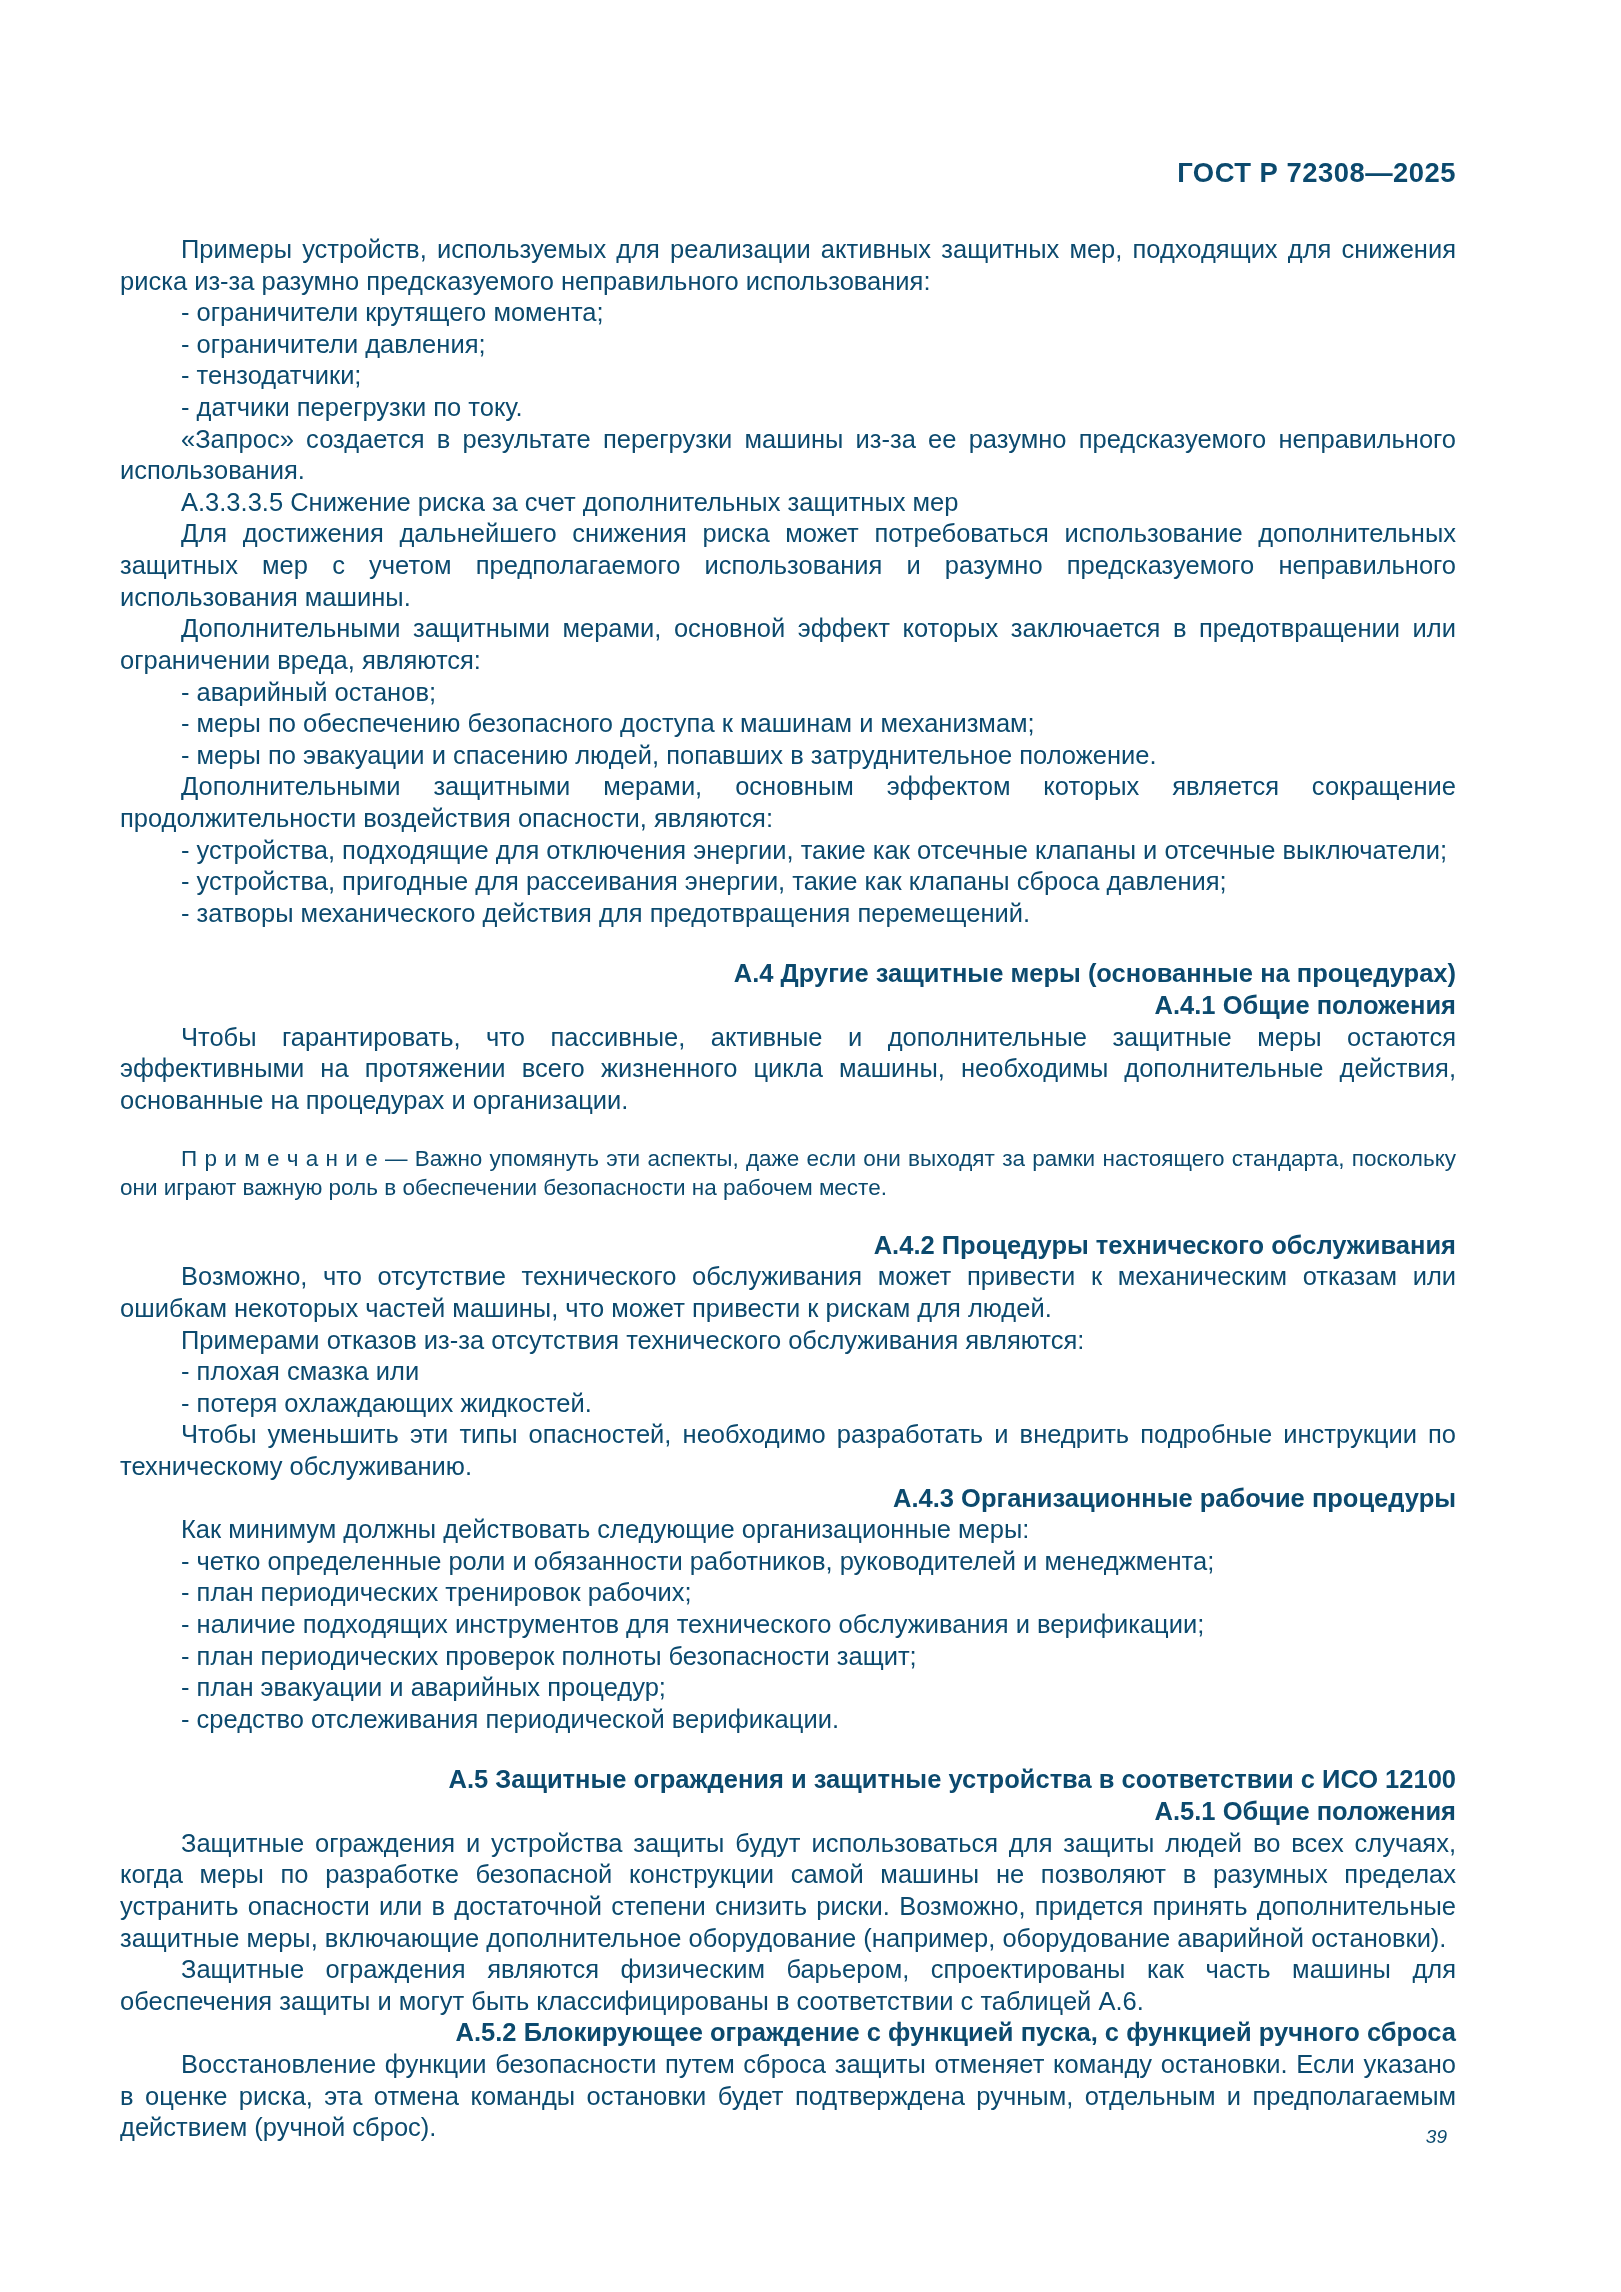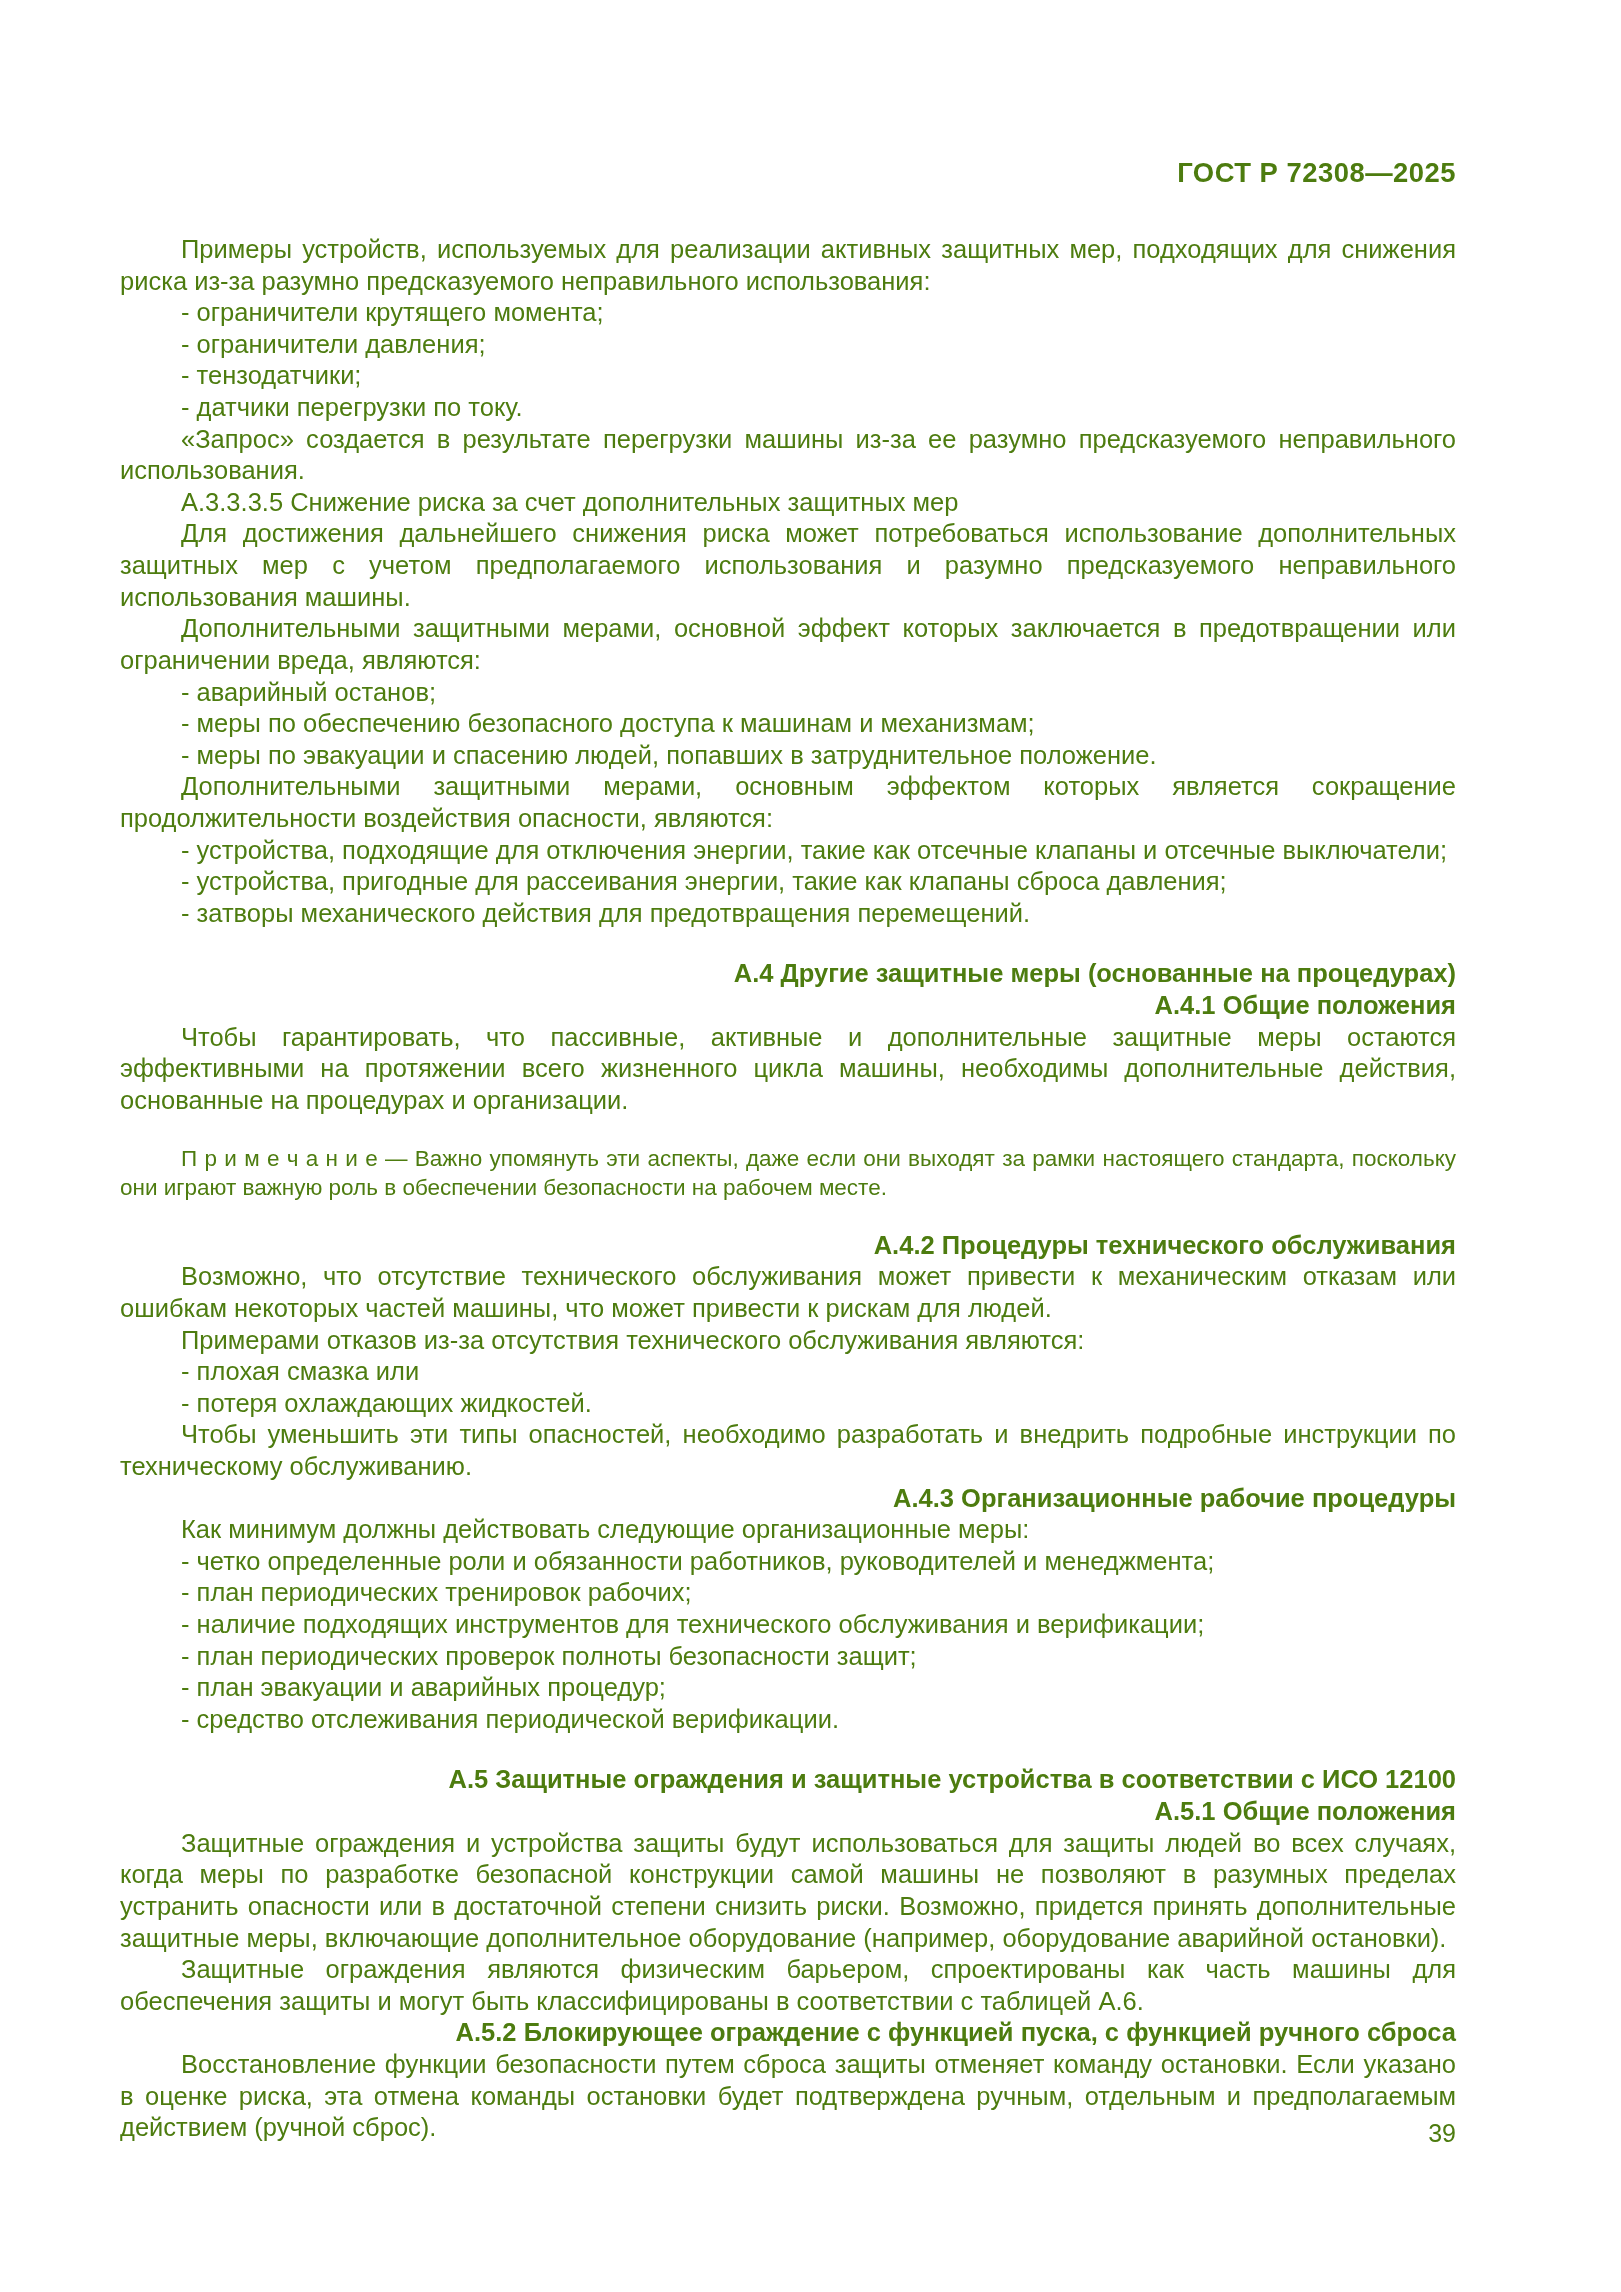--- a/index.html
+++ b/index.html
@@ -3,21 +3,21 @@
 <meta charset="utf-8">
 <style>
   * { margin: 0; padding: 0; box-sizing: border-box; }
   html, body { background: #ffffff; }
   .page {
     position: relative;
     width: 1621px;
     height: 2293px;
     background: #ffffff;
     font-family: "Liberation Sans", "DejaVu Sans", sans-serif;
-    color: #4d7c0f;
+    color: #0c4a6e;
     overflow: hidden;
   }
   .doc-header {
     position: absolute;
     top: 157px;
     left: 120px;
     right: 165px;
     text-align: right;
     font-size: 27.4px;
     font-weight: bold;
@@ -51,22 +51,23 @@
     font-size: 22.5px;
     line-height: 1.3;
     text-align: justify;
     text-indent: 61px;
     margin-top: 27.4px;
     margin-bottom: 27.4px;
   }
   .doc-footer {
     position: absolute;
     bottom: 145px;
-    right: 165px;
-    font-size: 25px;
+    right: 174px;
+    font-size: 19px;
+    font-style: italic;
   }
 </style>
 </head>
 <body>
 
 <div class="page">
 
   <div class="doc-header">
     <span>ГОСТ Р 72308—2025</span>
   </div>

